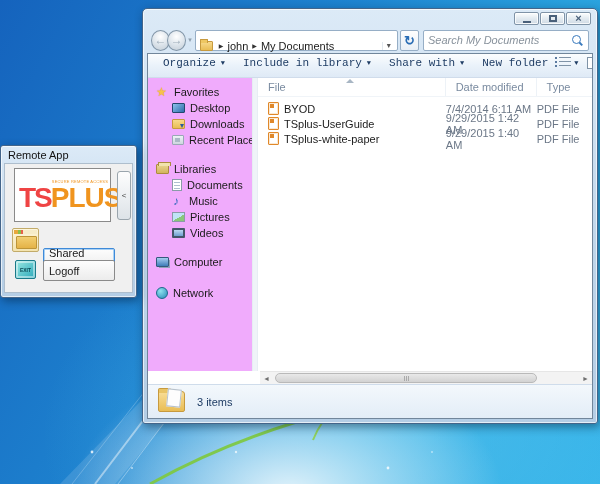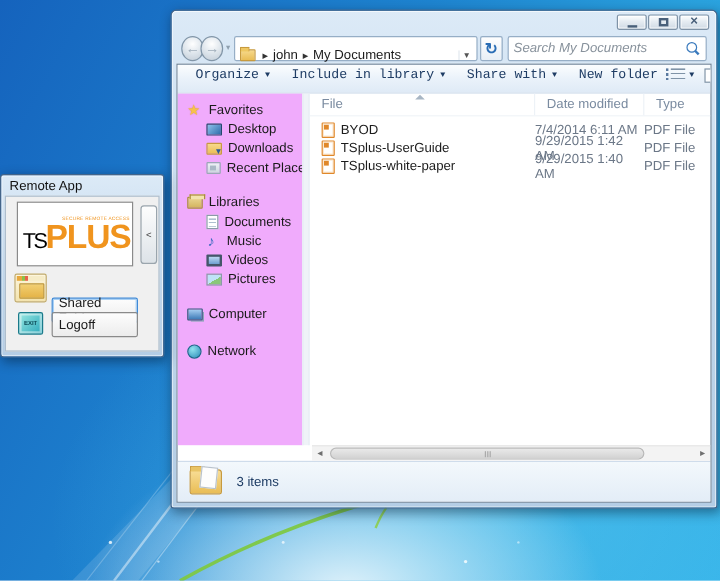--- a/index.html
+++ b/index.html
@@ -178,21 +178,21 @@
   .ic-computer { width:13px; height:10px; border:1px solid #35597d; border-radius:1px; background:linear-gradient(#a5cdf0,#3f7cb8); box-shadow:2px 2px 0 -1px #8fa4b8; }
   .ic-network { width:12px; height:12px; border-radius:50%; background:radial-gradient(circle at 35% 30%, #8fe2ef, #2a8ab8); border:1px solid #1a6a8a; }
 
   
   .remoteapp { left:0px; top:145px; width:137px; height:153px; border-radius:3px; }
   .ra-titlebar { height:17px; display:flex; align-items:center; padding-left:7px; color:#111; }
   .ra-client { margin:0 3px 3px 3px; height:130px; background:#f0f0f0; position:relative; border:1px solid #aebecd; }
 
   .ra-logo-box { position:absolute; left:9px; top:4px; width:97px; height:54px; background:#fff; border:1px solid #8a8a8a; }
   .ra-logo { position:absolute; left:4px; top:13px; white-space:nowrap; }
-  .logo-ts { font-size:18px; font-weight:normal; color:#000000; letter-spacing:-2px; }
+  .logo-ts { font-size:28px; font-weight:bold; color:#ef4444; letter-spacing:-2px; }
   .logo-plus { font-size:28px; font-weight:bold; color:#f0941e; letter-spacing:-1px; }
   .logo-tagline { position:absolute; right:2px; top:10px; font-size:4px; color:#f0941e; letter-spacing:.2px; }
 
   .ra-collapse { position:absolute; left:112px; top:7px; width:14px; height:49px;
     background:linear-gradient(#fdfdfd,#dde3e8); border:1px solid #9aa5ad; border-radius:3px;
     display:flex; align-items:center; justify-content:center; font-size:8px; color:#444; }
 
   .ra-btn { position:absolute; left:38px; width:72px; height:21px; background:linear-gradient(#fdfdfd,#ececec);
     display:flex; align-items:center; padding-left:5px; color:#1a1a1a; font-size:11px; }
   .ra-btn.focused { top:84px; border:1px solid #3f8ad8; box-shadow:0 0 0 1px #a9d1f5 inset; border-radius:2px; }
@@ -327,26 +327,26 @@
           </div>
           <div class="side-row child">
             <span class="ic ic-doc"></span>
             <span>Documents</span>
           </div>
           <div class="side-row child">
             <span class="ic ic-music"></span>
             <span>Music</span>
           </div>
           <div class="side-row child">
+            <span class="ic ic-pictures"></span>
+            <span>Pictures</span>
+          </div>
+          <div class="side-row child">
             <span class="ic ic-videos"></span>
             <span>Videos</span>
-          </div>
-          <div class="side-row child">
-            <span class="ic ic-pictures"></span>
-            <span>Pictures</span>
           </div>
 
           <div class="side-gap"></div>
 
           <div class="side-row">
             <span class="ic ic-computer"></span>
             <span>Computer</span>
           </div>
 
           <div class="side-gap" style="height:15px"></div>

